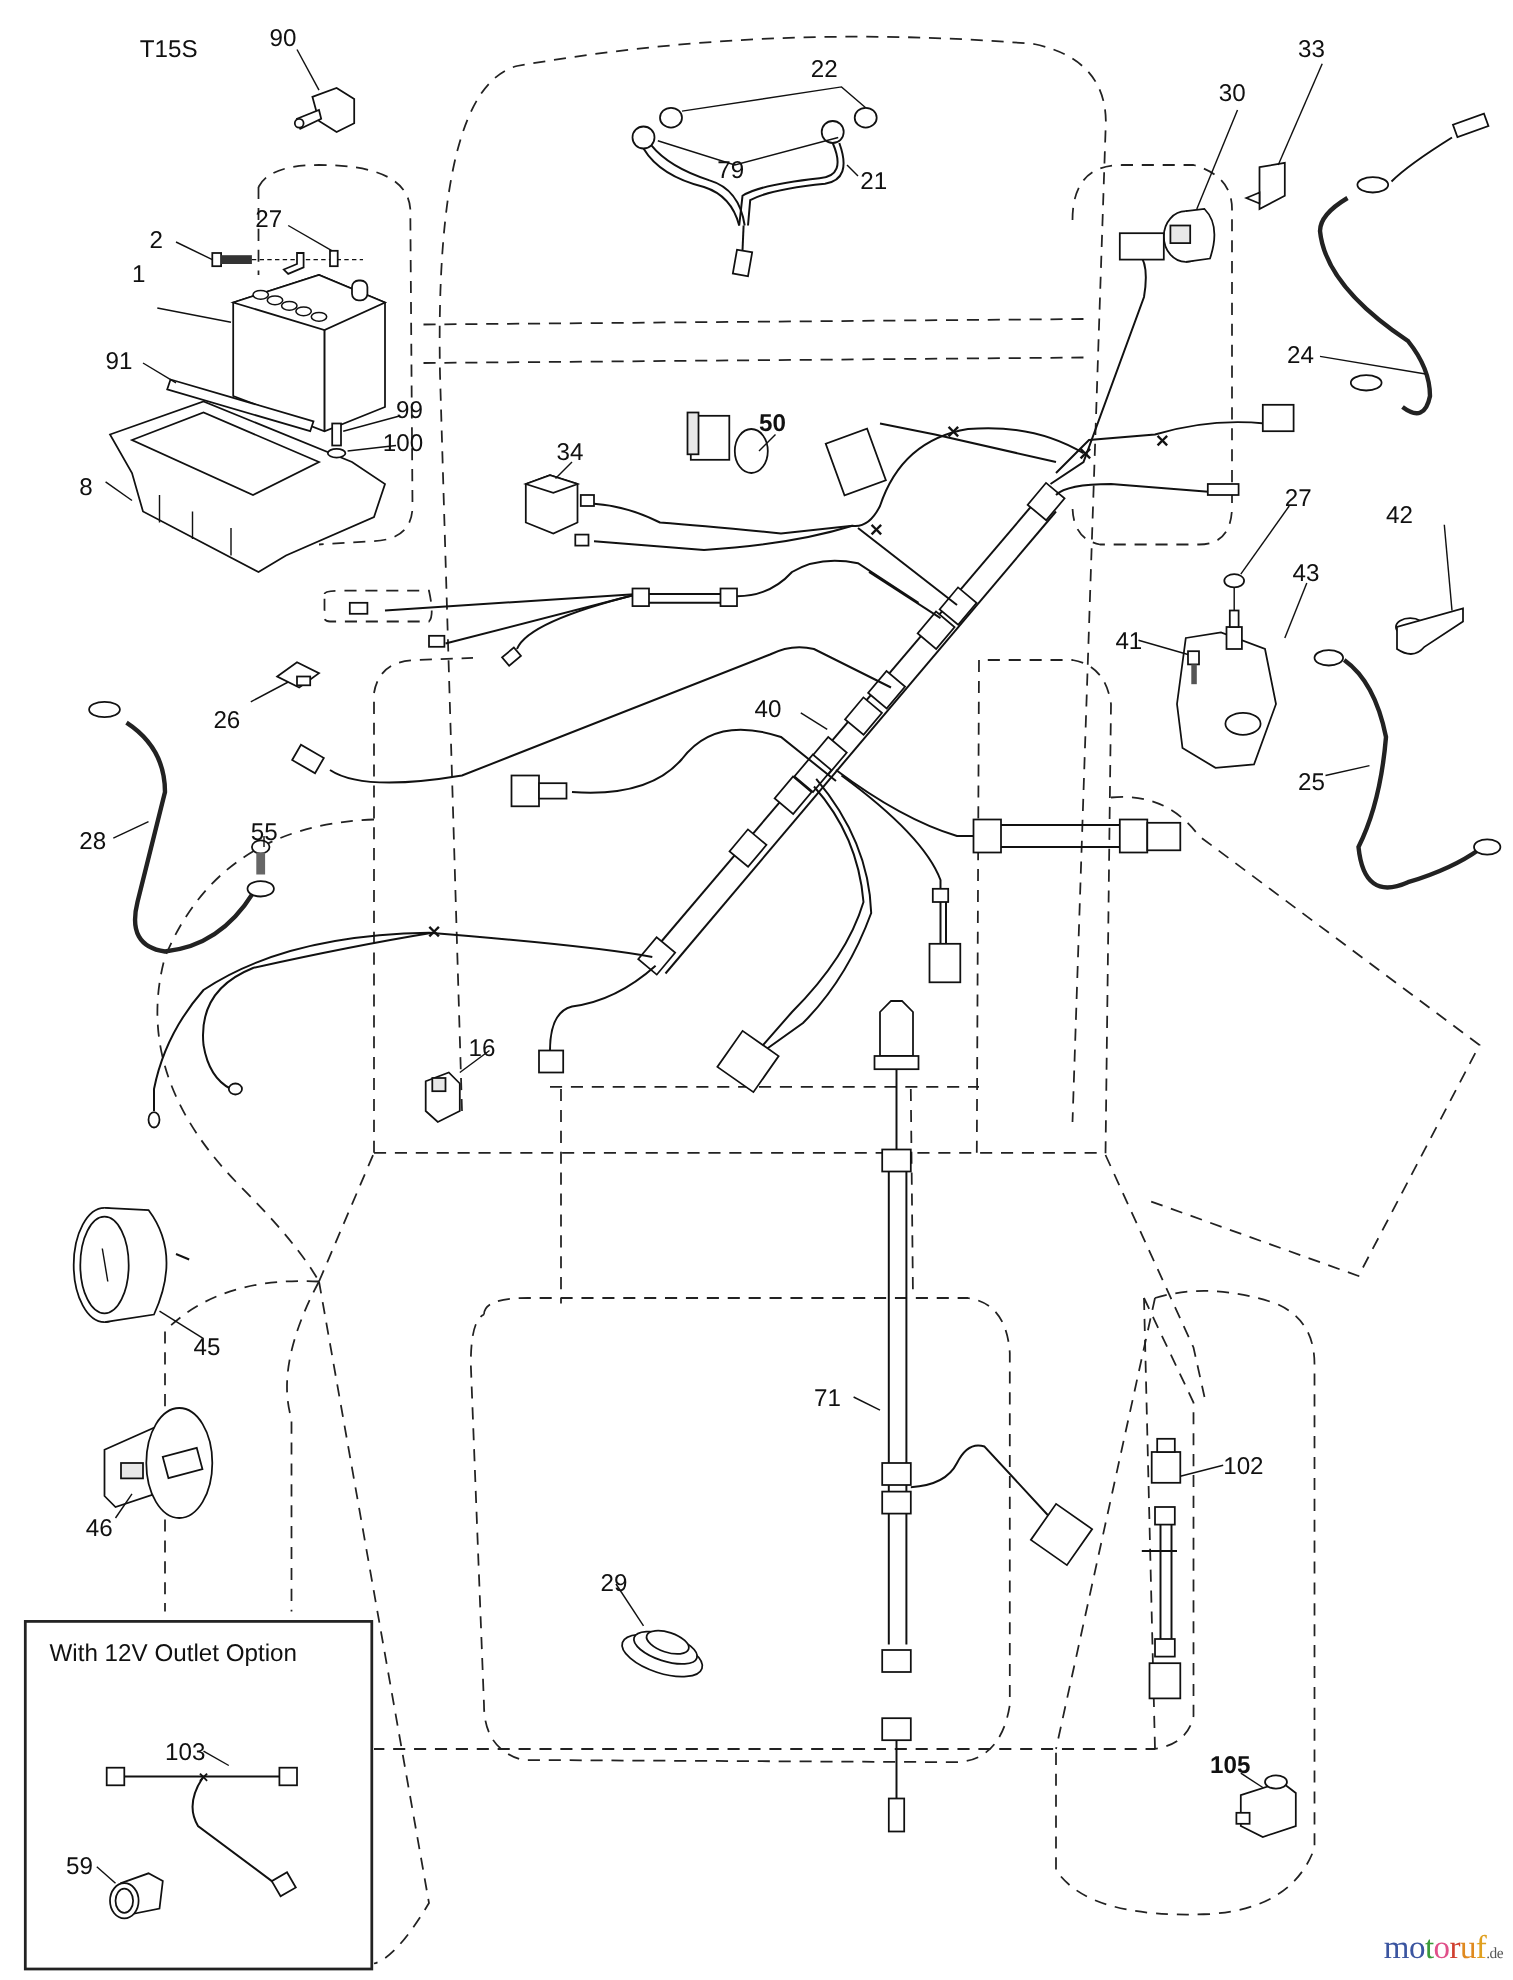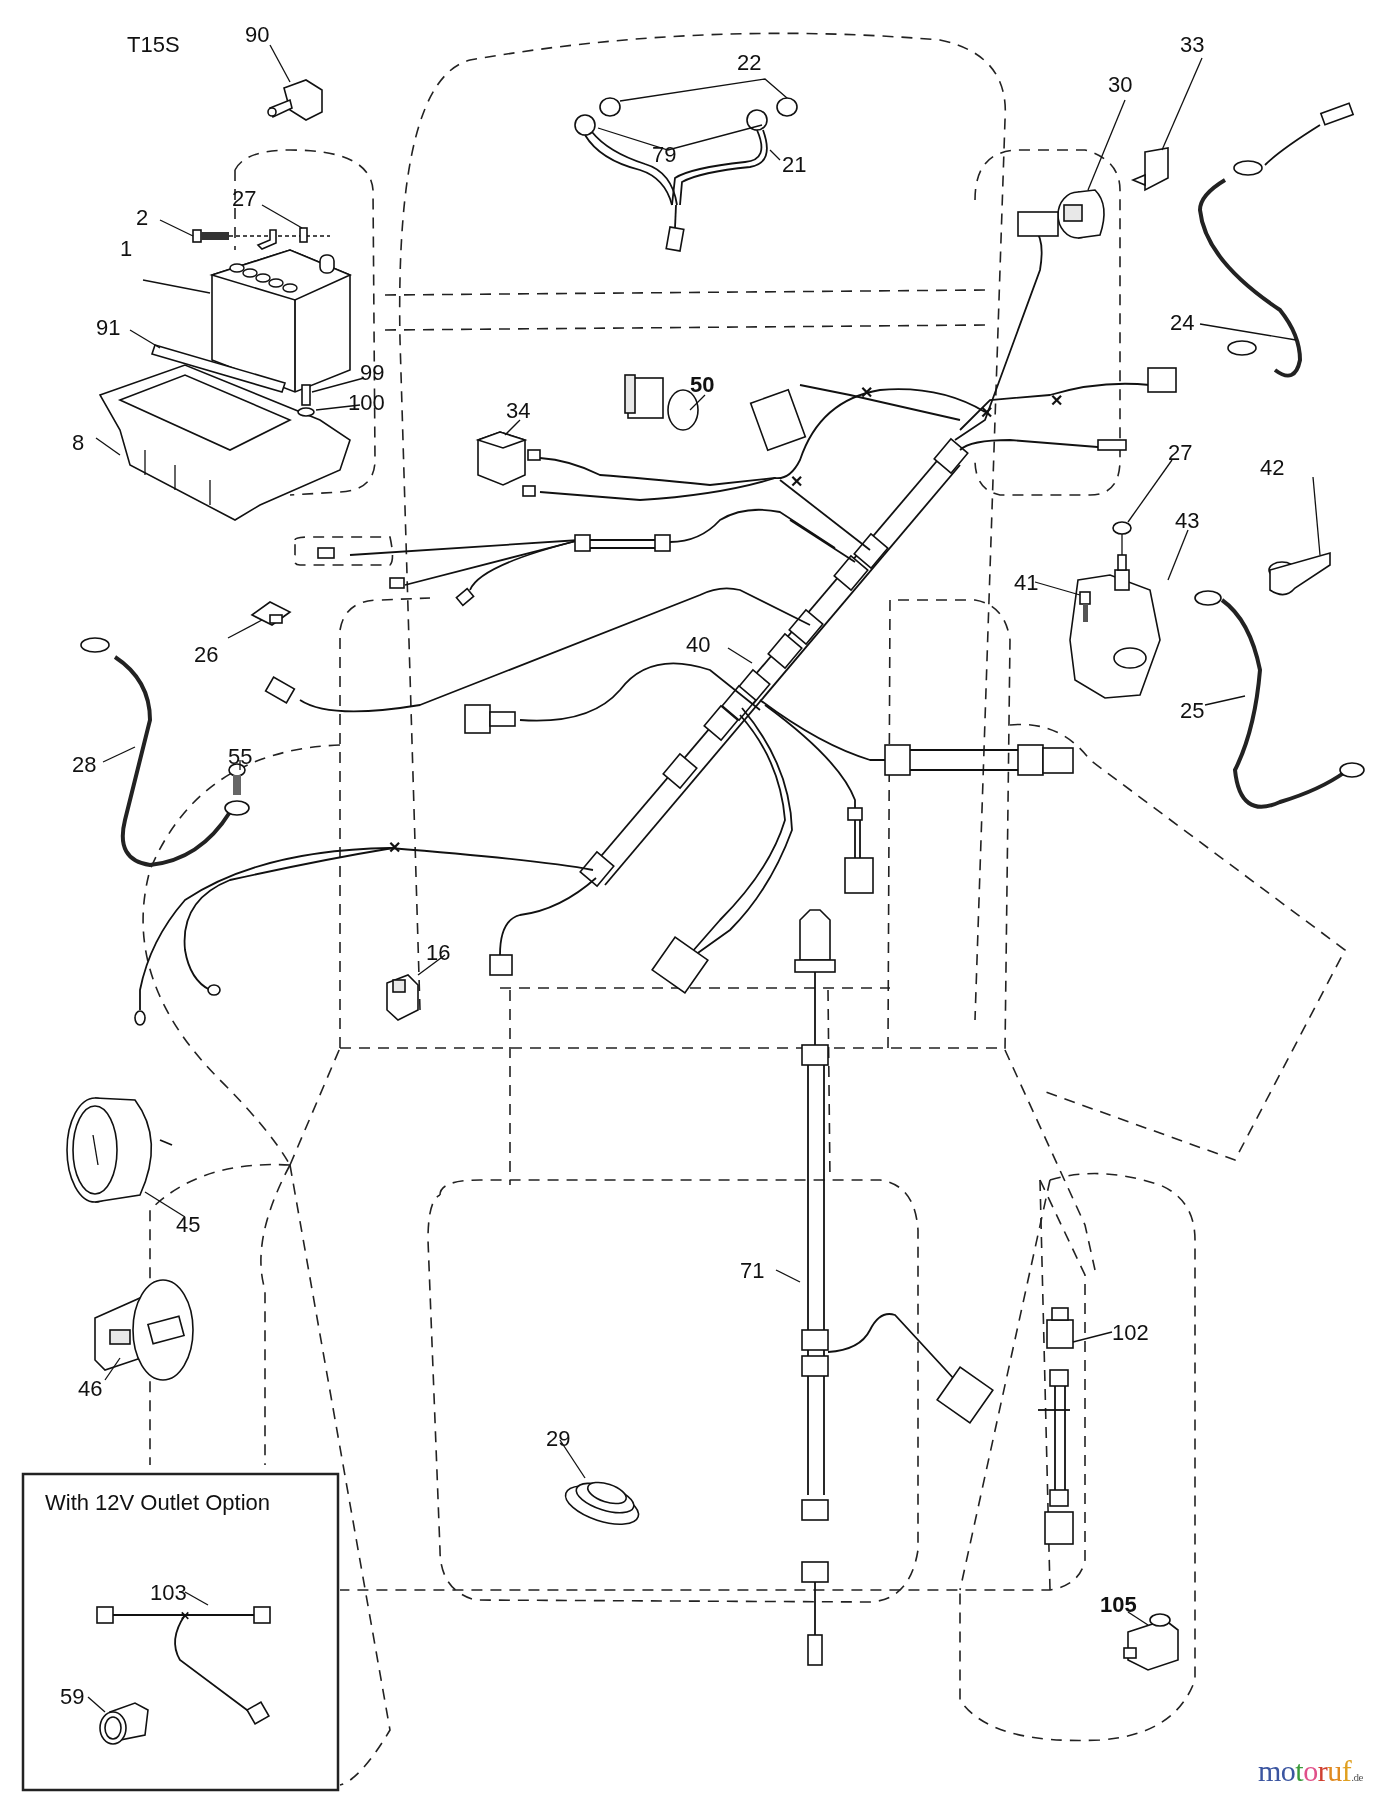--- a/index.html
+++ b/index.html
@@ -11,21 +11,21 @@
   .thick { fill: none; stroke: #222; stroke-width: 4; }
   .part { fill: #fff; stroke: #111; stroke-width: 1.6; }
   .partg { fill: #e8e8e8; stroke: #111; stroke-width: 1.6; }
   .leader { fill: none; stroke: #111; stroke-width: 1.3; }
   .lbl { font-family: "Liberation Sans", sans-serif; font-size: 22px; fill: #111; }
   .lbl-bold { font-weight: bold; }
   .box-title { font-size: 22px; }
   .brand { position: absolute; left: 1258px; top: 1754px; font-family: "Liberation Serif", serif;
            font-size: 30px; letter-spacing: -0.5px; }
   .brand span { display: inline-block; }
-  .brand .tld { font-size: 11px; color: #555; }
+  .brand .tld { font-size: 14px; color: #555; }
 </style>
 </head>
 <body>
 
 <svg id="diagram" viewBox="0 0 1375 1800" xmlns="http://www.w3.org/2000/svg">
 
   <g>
 
     <path class="dash" d="M 420 1010 L 400 340 Q 395 80 470 60 Q 700 20 940 40 Q 1010 55 1005 120 L 975 1020"></path>
 

